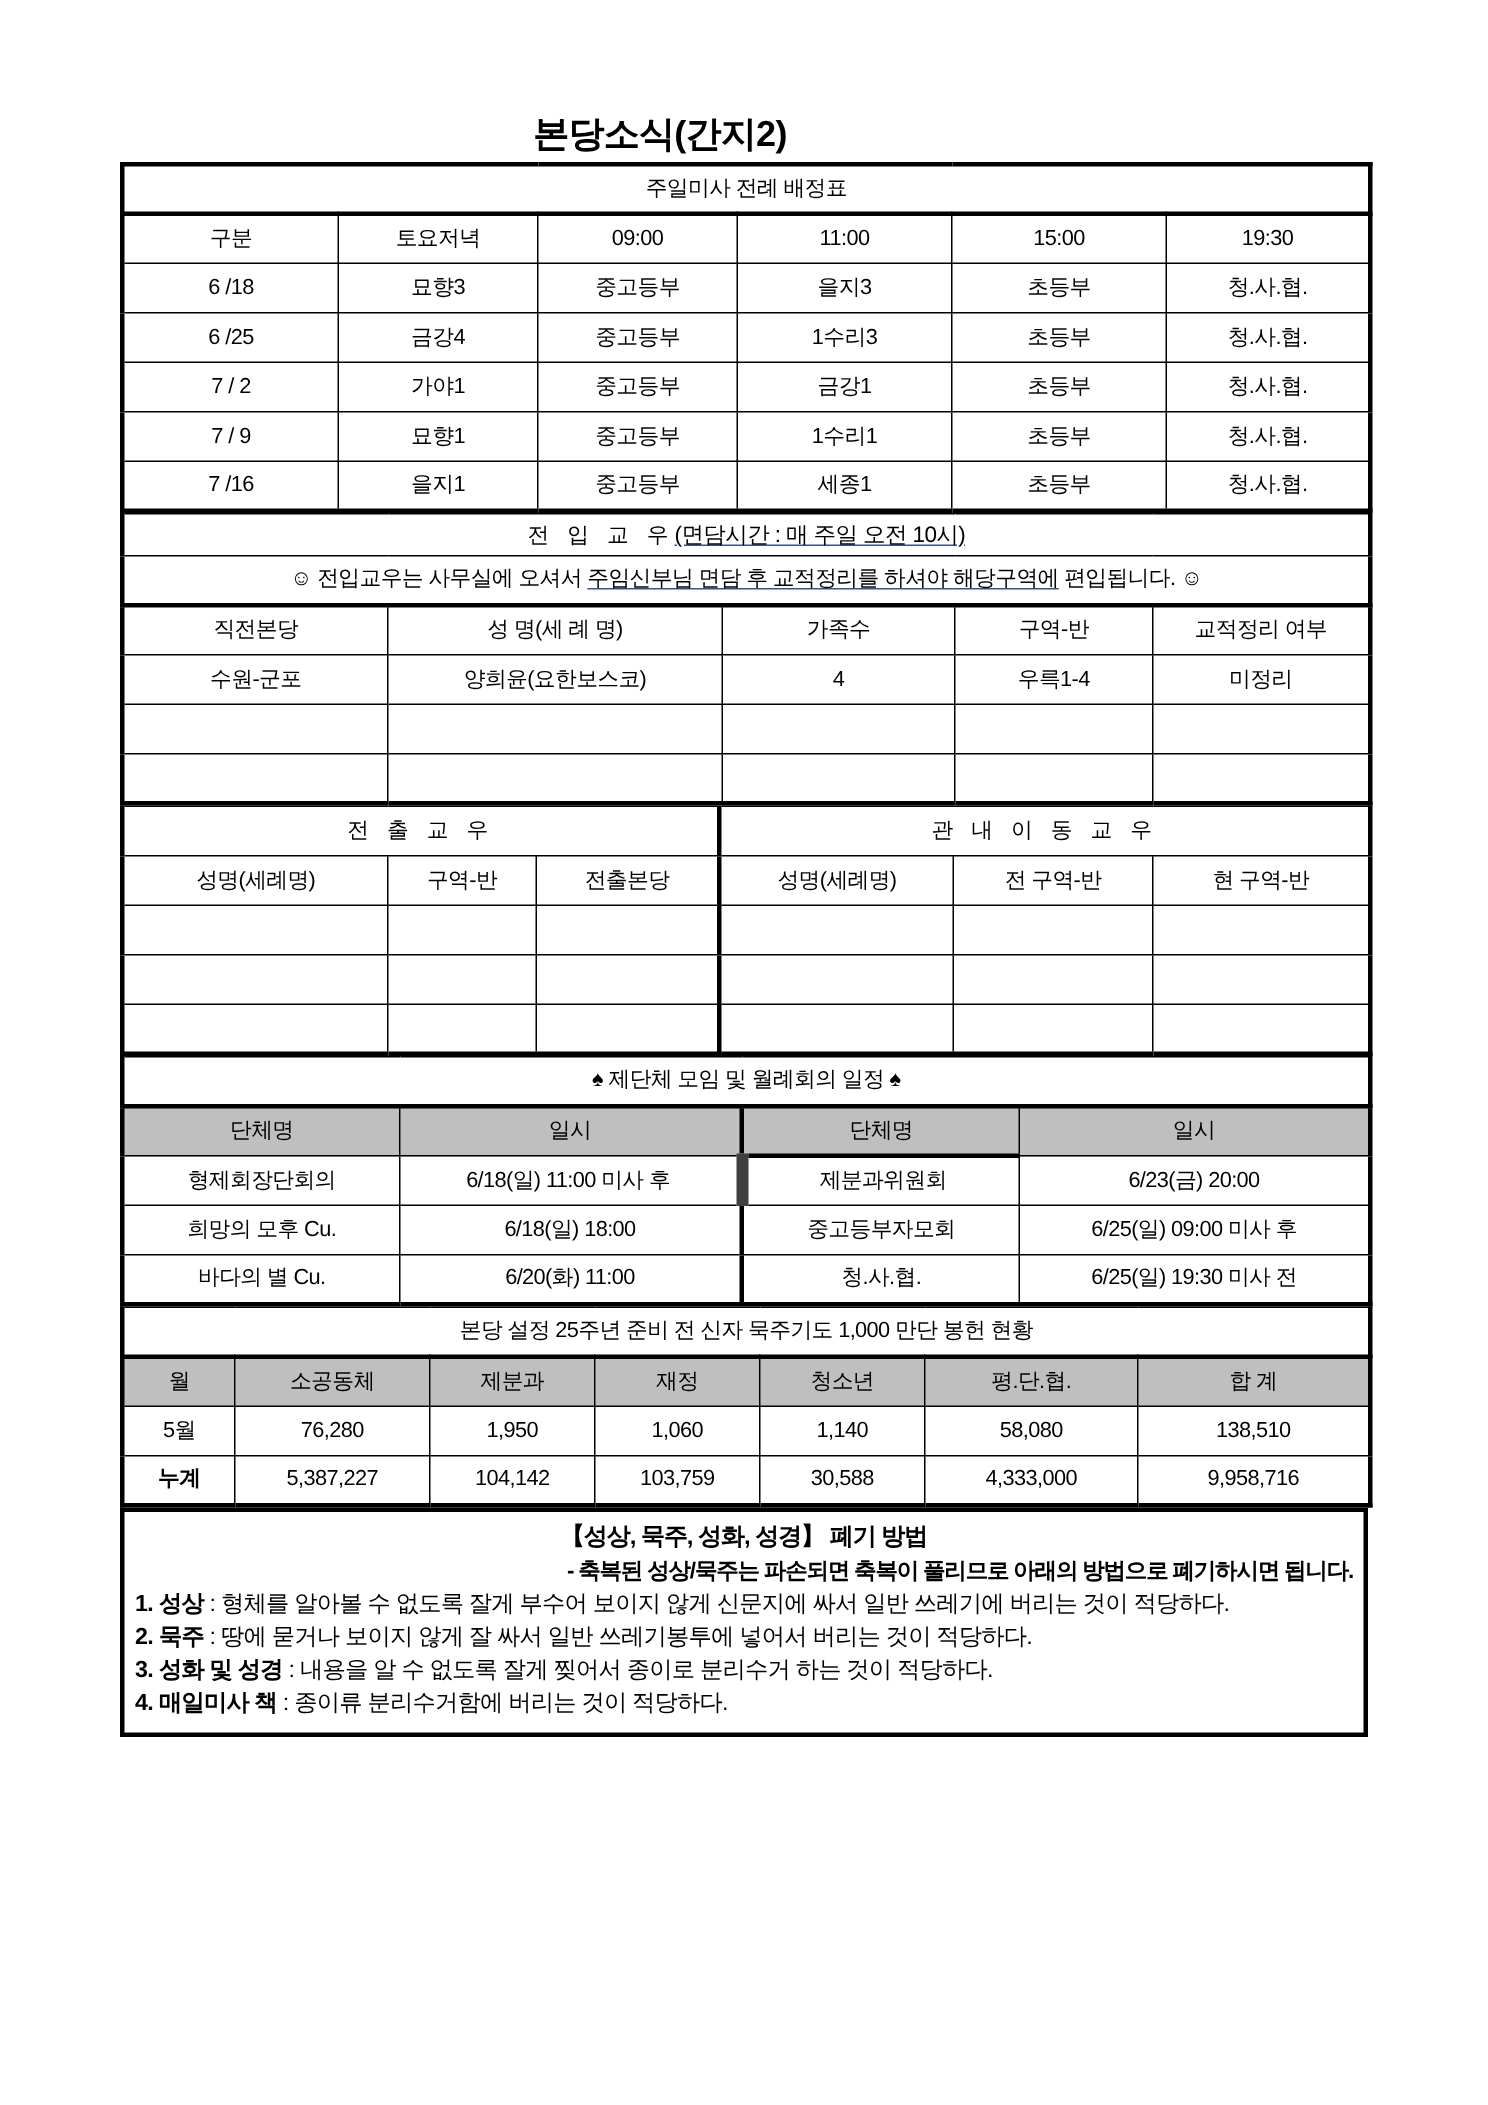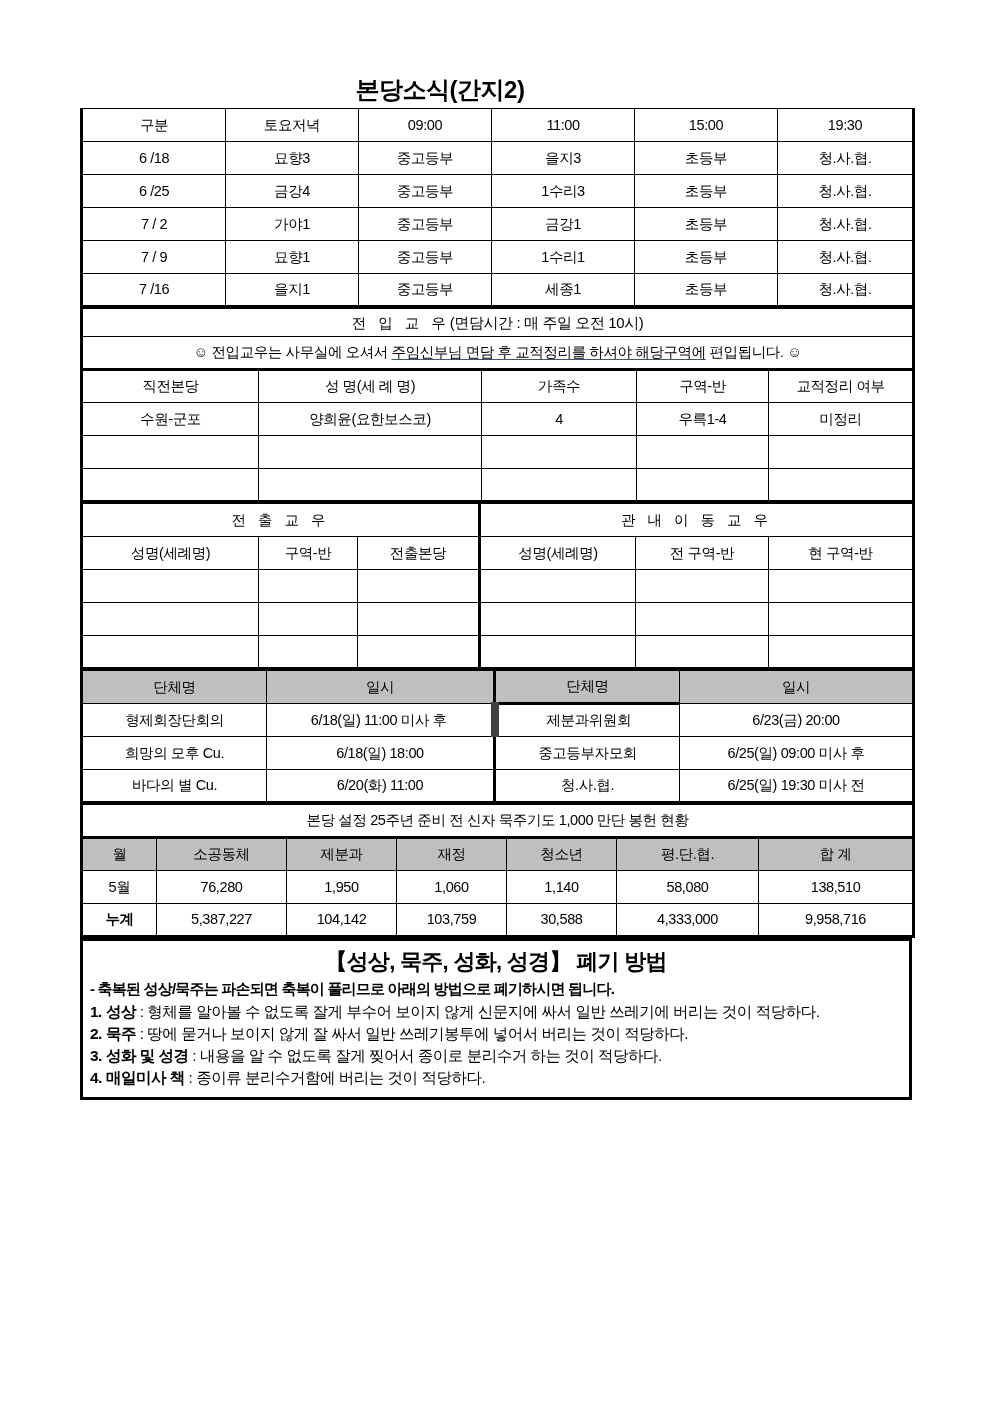--- a/index.html
+++ b/index.html
@@ -56,20 +56,21 @@
     letter-spacing: -0.5px;
   }
   .bold { font-weight: bold; }
   .gray { background: #bfbfbf; font-weight: normal; }
   .hdr-row td { height: 34px; }
   .lft { text-align: left; padding-left: 7px; }
   .empty-row td { height: 32px; }
 
   .spaced { letter-spacing: 4px; }
   .uline-blue {
+    text-decoration: underline;
     text-decoration-color: #2f5597;
     text-underline-offset: 2px;
     text-align: right;
   }
   .notice {
     font-weight: bold;
     font-size: 15px;
     height: 28px;
     letter-spacing: -0.7px;
   }
@@ -83,29 +84,30 @@
   
   .textbox {
     width: 832px;
     border: 3px solid #000;
     border-top: 3px solid #000;
     padding: 6px 7px 8px 7px;
   }
   .tb-title {
     text-align: center;
     font-weight: bold;
-    font-size: 22px;
+    font-size: 16px;
     letter-spacing: -0.7px;
     margin-bottom: 3px;
   }
   .tb-lead {
     font-weight: bold;
     font-size: 15px;
     letter-spacing: -0.8px;
     margin-bottom: 2px;
+    text-align: right;
   }
   .tb-item {
     font-size: 15.5px;
     letter-spacing: -0.5px;
     line-height: 1.42;
     display: flex;
     align-items: baseline;
   }
   .tb-num { font-weight: bold; flex: 0 0 auto; margin-right: 4px; }
   .tb-body { flex: 1 1 auto; text-align: justify; }
@@ -124,20 +126,23 @@
   <table class="grid">
     <colgroup>
       <col style="width:144px">
         <col style="width:133px">
         <col style="width:133px">
       <col style="width:143px">
         <col style="width:143px">
         <col style="width:136px">
     </colgroup>
     <tbody>
+      <tr>
+        <td class="band outer-top outer-left outer-right thickb" colspan="6">주일미사 전례 배정표</td>
+      </tr>
       <tr class="hdr-row">
         <td class="outer-left">구분</td>
         <td>토요저녁</td>
         <td>09:00</td>
         <td>11:00</td>
         <td>15:00</td>
         <td class="outer-right">19:30</td>
       </tr>
       <tr>
         <td class="outer-left">6 /18</td>
@@ -286,20 +291,23 @@
   </table>
 
   <table class="grid">
     <colgroup>
       <col style="width:185px">
         <col style="width:228px">
       <col style="width:185px">
         <col style="width:234px">
     </colgroup>
     <tbody>
+      <tr>
+        <td class="band outer-left outer-right thickb" colspan="4">♠ 제단체 모임 및 월례회의 일정 ♠</td>
+      </tr>
       <tr class="hdr-row">
         <td class="gray outer-left">단체명</td>
         <td class="gray">일시</td>
         <td class="gray thickb" style="border-left:3px solid #000">단체명</td>
         <td class="gray outer-right">일시</td>
       </tr>
       <tr>
         <td class="lft outer-left">형제회장단회의</td>
         <td class="lft">6/18(일) 11:00 미사 후</td>
         <td class="lft" style="border-left:8px solid #404040">제분과위원회</td>

